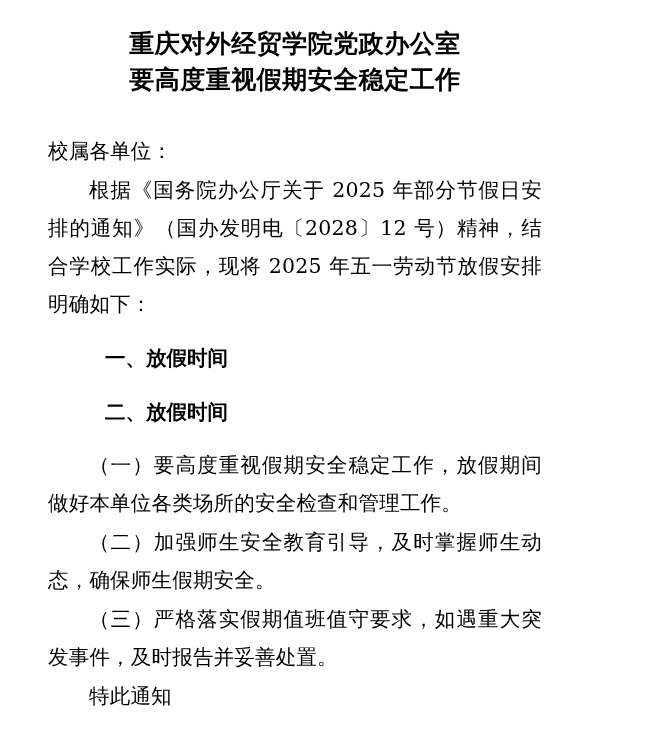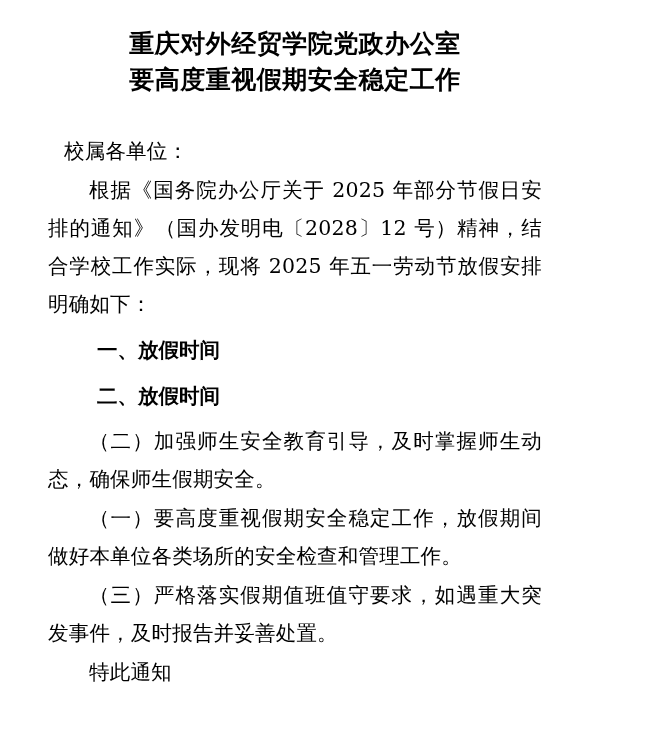--- a/index.html
+++ b/index.html
@@ -46,41 +46,40 @@
     letter-spacing: 0.2px;
   }
   p.indent {
     text-indent: 2em;
   }
   p.heading {
     text-indent: 2em;
     font-weight: bold;
     font-size: 20.5px;
     line-height: 1.85;
-    margin: 8px;
+    margin: 16px;
   }
   p.noindent {
     text-indent: 0;
-    margin-left: 16px;
   }
 </style>
 </head>
 <body>
 
 <div class="page">
 
   <div class="doc-title">
     <span class="line">重庆对外经贸学院党政办公室</span>
     <span class="line">要高度重视假期安全稳定工作</span>
   </div>
 
   <div class="body-block">
     <p class="para noindent">校属各单位：</p>
     <p class="para indent">根据《国务院办公厅关于 2025 年部分节假日安排的通知》（国办发明电〔2028〕12 号）精神，结合学校工作实际，现将 2025 年五一劳动节放假安排明确如下：</p>
     <p class="heading">一、放假时间</p>
     <p class="heading">二、放假时间</p>
+    <p class="para indent">（一）要高度重视假期安全稳定工作，放假期间做好本单位各类场所的安全检查和管理工作。</p>
     <p class="para indent">（二）加强师生安全教育引导，及时掌握师生动态，确保师生假期安全。</p>
-    <p class="para indent">（一）要高度重视假期安全稳定工作，放假期间做好本单位各类场所的安全检查和管理工作。</p>
     <p class="para indent">（三）严格落实假期值班值守要求，如遇重大突发事件，及时报告并妥善处置。</p>
     <p class="para indent">特此通知</p>
   </div>
 
 </div>
 
 </body></html>

